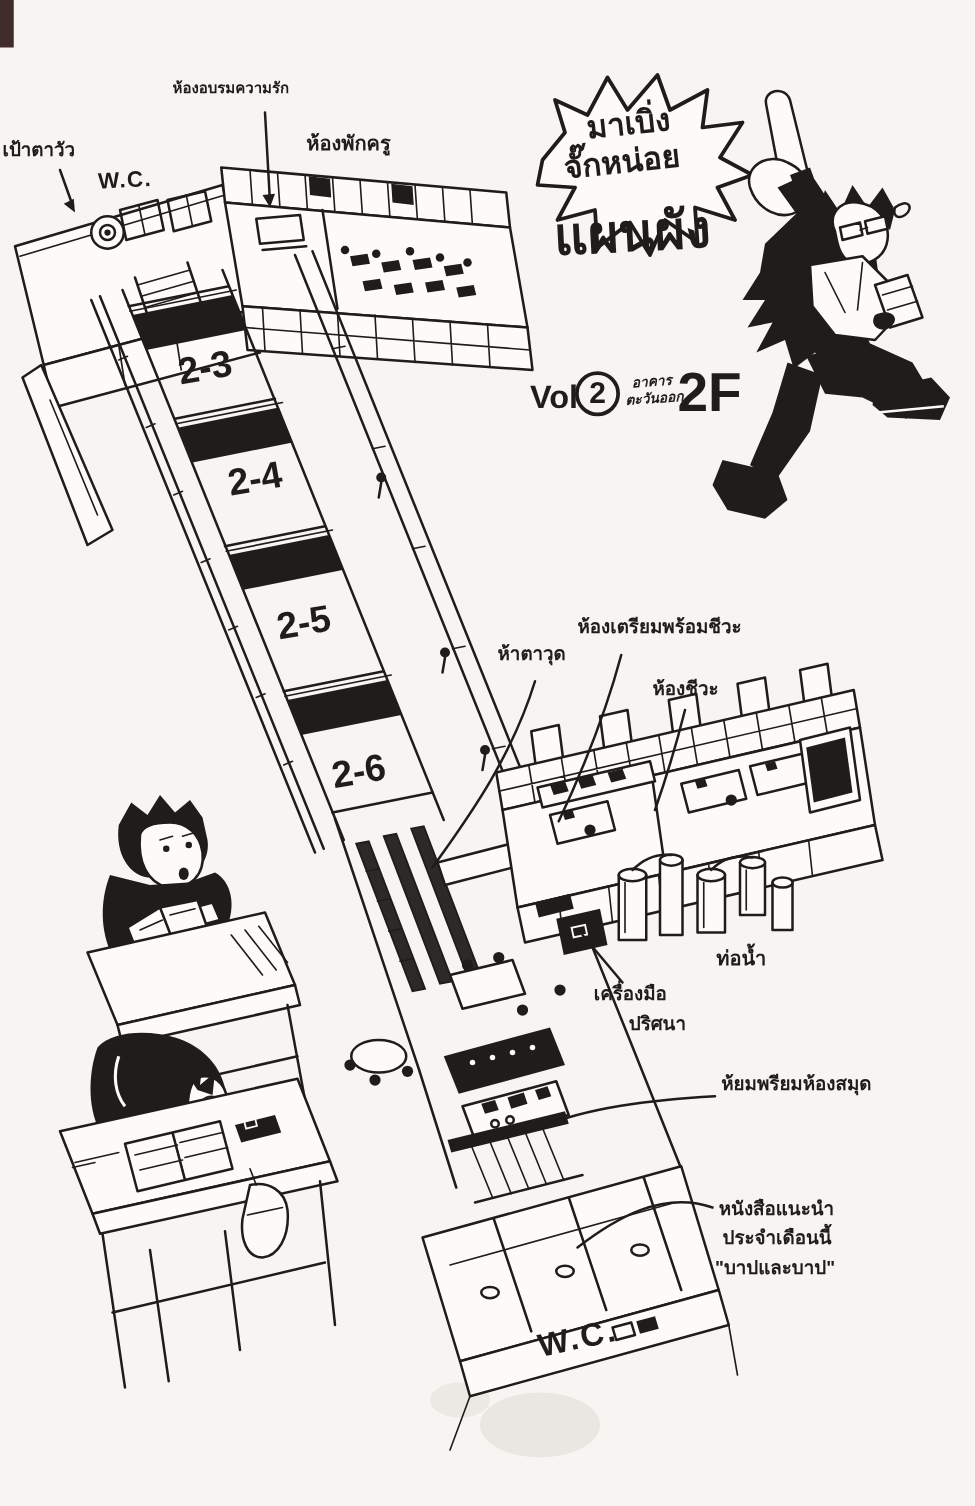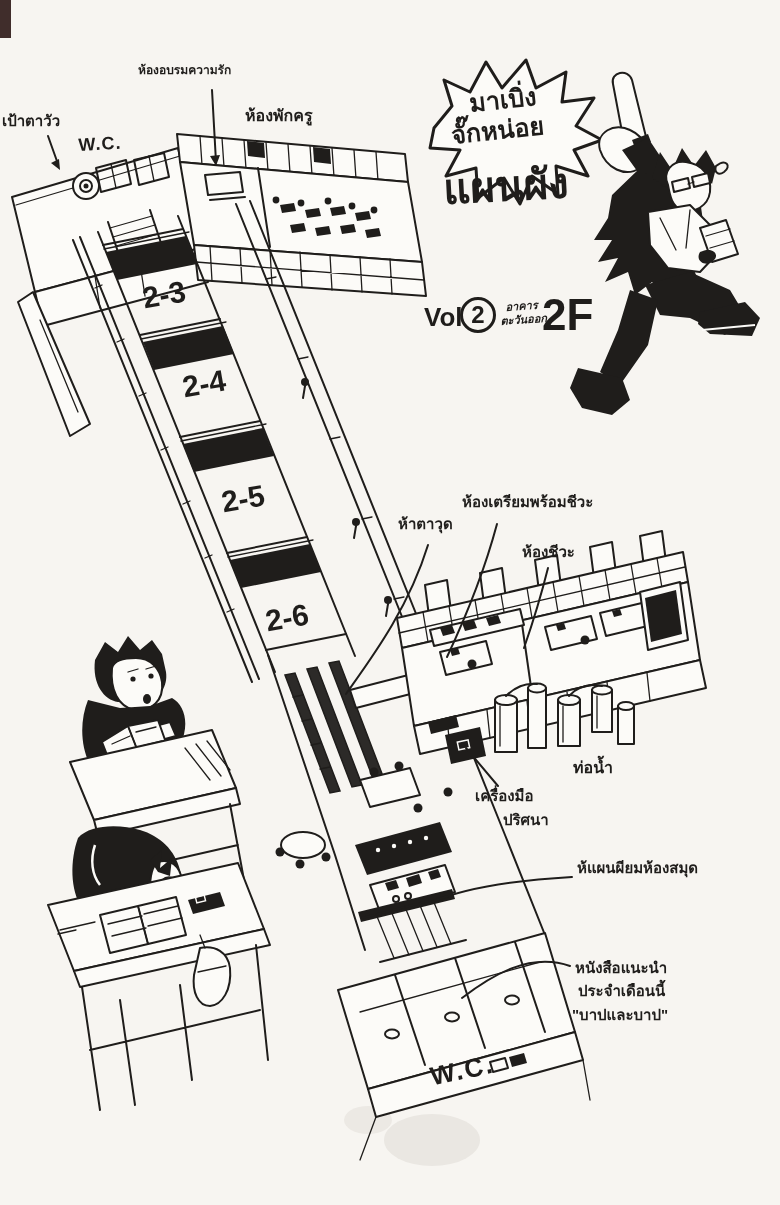--- a/index.html
+++ b/index.html
@@ -306,21 +306,21 @@
   <div class="lbl" style="left:180px; top:372px; font-size:30px; transform:rotate(-10deg);">2-4</div>
   <div class="lbl" style="left:219px; top:487px; font-size:30px; transform:rotate(-10deg);">2-5</div>
   <div class="lbl" style="left:263px; top:606px; font-size:30px; transform:rotate(-10deg);">2-6</div>
 
   <div class="lbl" style="left:398px; top:516px; font-size:15px;">ห้าตาวุด</div>
   <div class="lbl" style="left:462px; top:494px; font-size:15px;">ห้องเตรียมพร้อมชีวะ</div>
   <div class="lbl" style="left:522px; top:544px; font-size:15px;">ห้องชีวะ</div>
   <div class="lbl" style="left:573px; top:760px; font-size:16px;">ท่อน้ำ</div>
   <div class="lbl" style="left:475px; top:788px; font-size:15px;">เครื่องมือ</div>
   <div class="lbl" style="left:479px; top:812px; font-size:15px;margin-left:24px;">ปริศนา</div>
-  <div class="lbl" style="left:577px; top:860px; font-size:15px;">ห้แผนผียมห้องสมุด</div>
+  <div class="lbl" style="left:577px; top:860px; font-size:15px;">ห้ยมพรียมห้องสมุด</div>
   <div class="lbl" style="left:575px; top:960px; font-size:15px;">หนังสือแนะนำ</div>
   <div class="lbl" style="left:578px; top:983px; font-size:15px;">ประจำเดือนนี้</div>
   <div class="lbl" style="left:572px; top:1007px; font-size:15px;">"บาปและบาป"</div>
 
   <div class="lbl" style="left:428px; top:1064px; font-size:26px; transform:rotate(-12deg); letter-spacing:2px;">W.C.</div>
 
 
 </div>
 
 </body></html>

